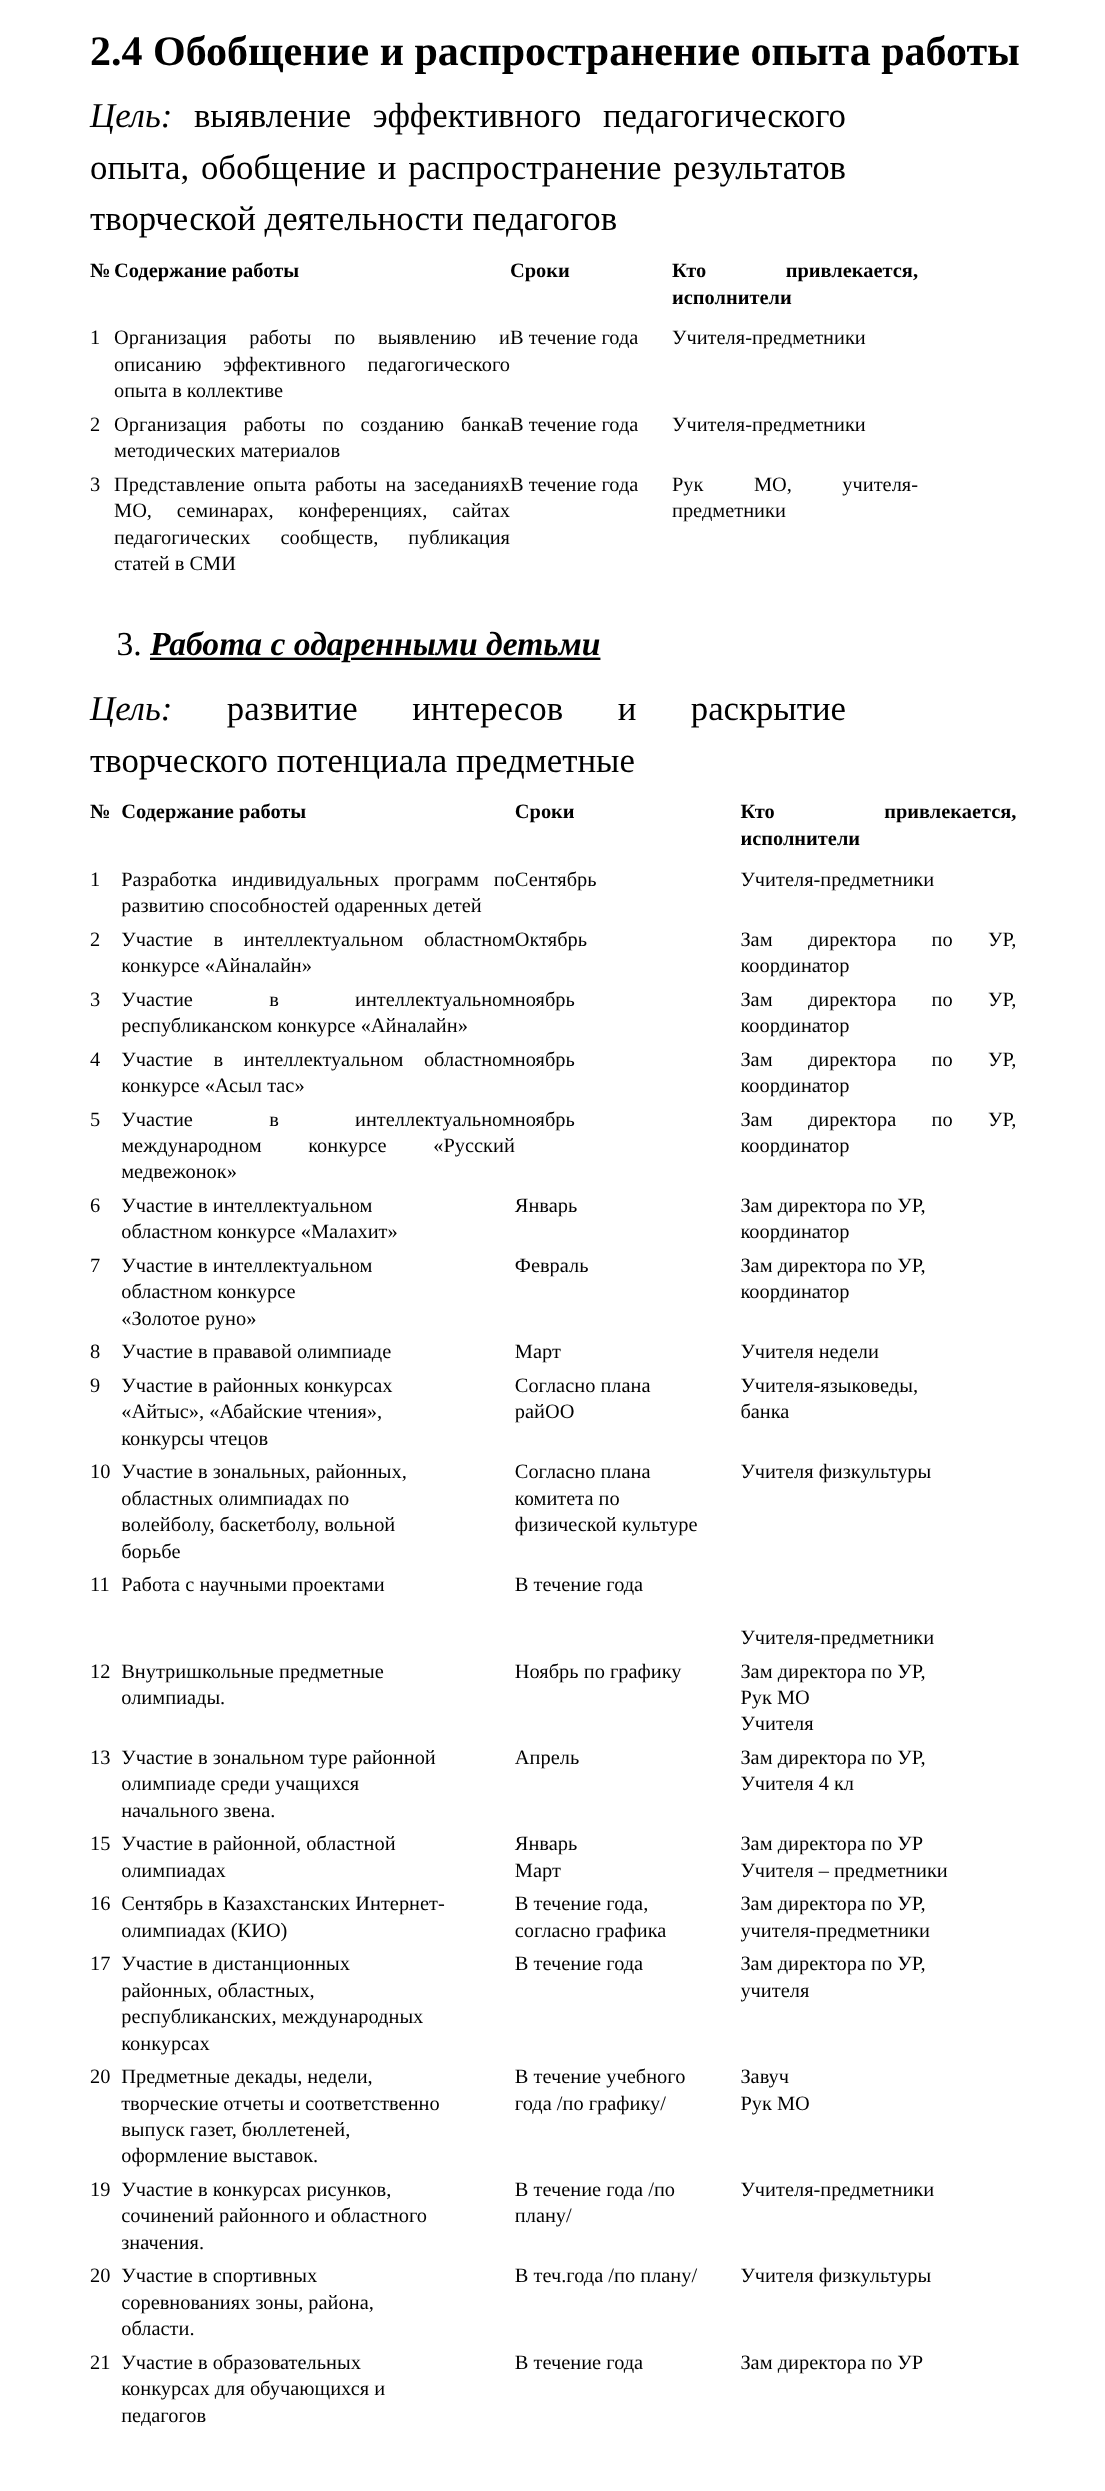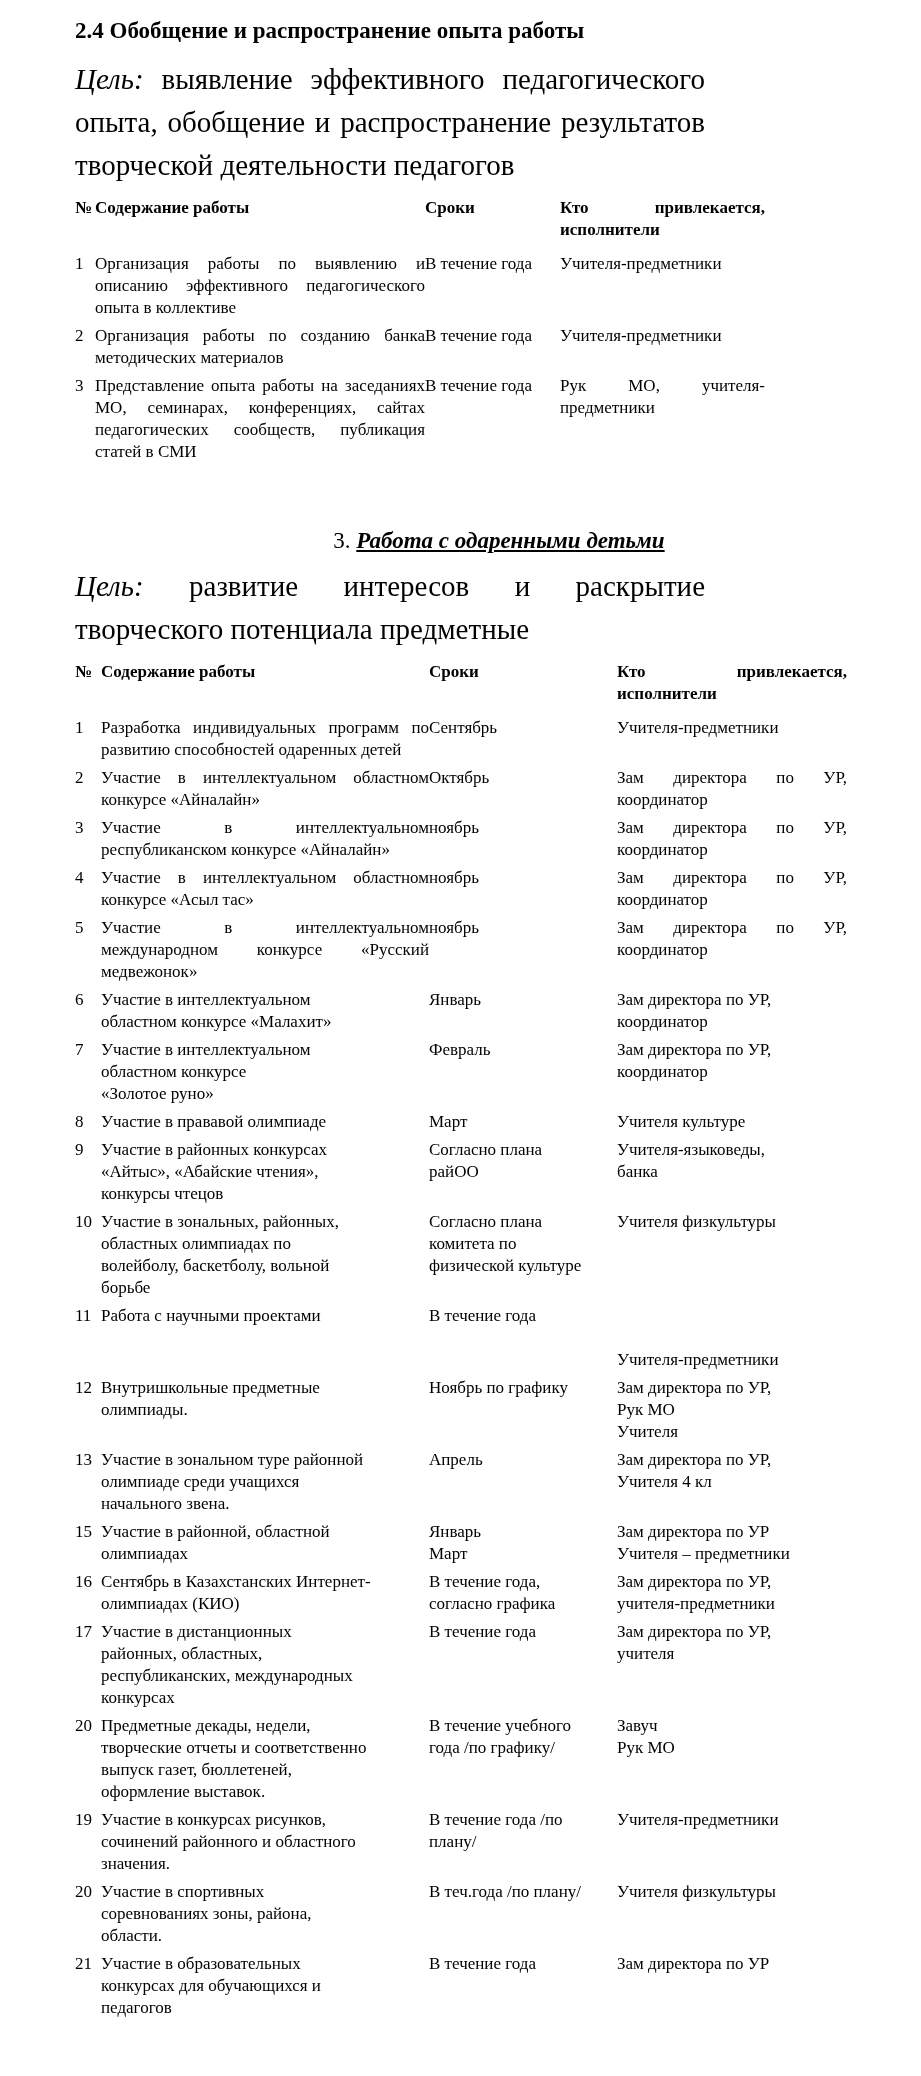--- a/index.html
+++ b/index.html
@@ -3,31 +3,30 @@
 <meta charset="utf-8">
 <style>
   html,body{margin:0;padding:0;background:#ffffff;}
   body{
     width:921px;height:2076px;box-sizing:border-box;
     padding:8px 20px 0 75px;
     font-family:"Liberation Serif","DejaVu Serif",serif;
     color:#000;overflow:hidden;
   }
   .h1{
-    font-size:23px;font-weight:bold;line-height:38px;margin:4px 0 8px 0;
+    font-size:35px;font-weight:bold;line-height:38px;margin:16px 0 8px 0;
   }
   .goal{
     width:630px;font-size:29px;line-height:43px;text-align:justify;
-    margin:0 0 10px 0;
+    margin:14px 0 10px 0;
   }
   .goal .goal-label{font-style:italic;}
   .h2{
-    font-size:23px;font-weight:normal;line-height:36px;
-    margin:54px 0 6px 22px;
-    text-align:center;
+    font-size:28px;font-weight:normal;line-height:36px;
+    margin:33px 0 6px 22px;
   }
   .h2 .h2-title{font-weight:bold;font-style:italic;text-decoration:underline;}
   table{
     border-collapse:collapse;table-layout:fixed;
     font-size:17px;line-height:22px;
   }
   th,td{
     vertical-align:top;padding:0;text-align:left;
     white-space:pre-line;word-wrap:break-word;
   }
@@ -160,21 +159,21 @@
 областном конкурсе
 «Золотое руно»</td>
         <td class="col-dates">Февраль</td>
         <td class="col-who">Зам директора по УР,
 координатор</td>
       </tr>
       <tr>
         <td class="col-num">8</td>
         <td class="col-content">Участие в прававой олимпиаде</td>
         <td class="col-dates">Март</td>
-        <td class="col-who">Учителя культуре</td>
+        <td class="col-who">Учителя недели</td>
       </tr>
       <tr>
         <td class="col-num">9</td>
         <td class="col-content">Участие в районных конкурсах
 «Айтыс», «Абайские чтения»,
 конкурсы чтецов</td>
         <td class="col-dates">Согласно плана
 райОО</td>
         <td class="col-who">Учителя-языковеды,
 банка</td>

